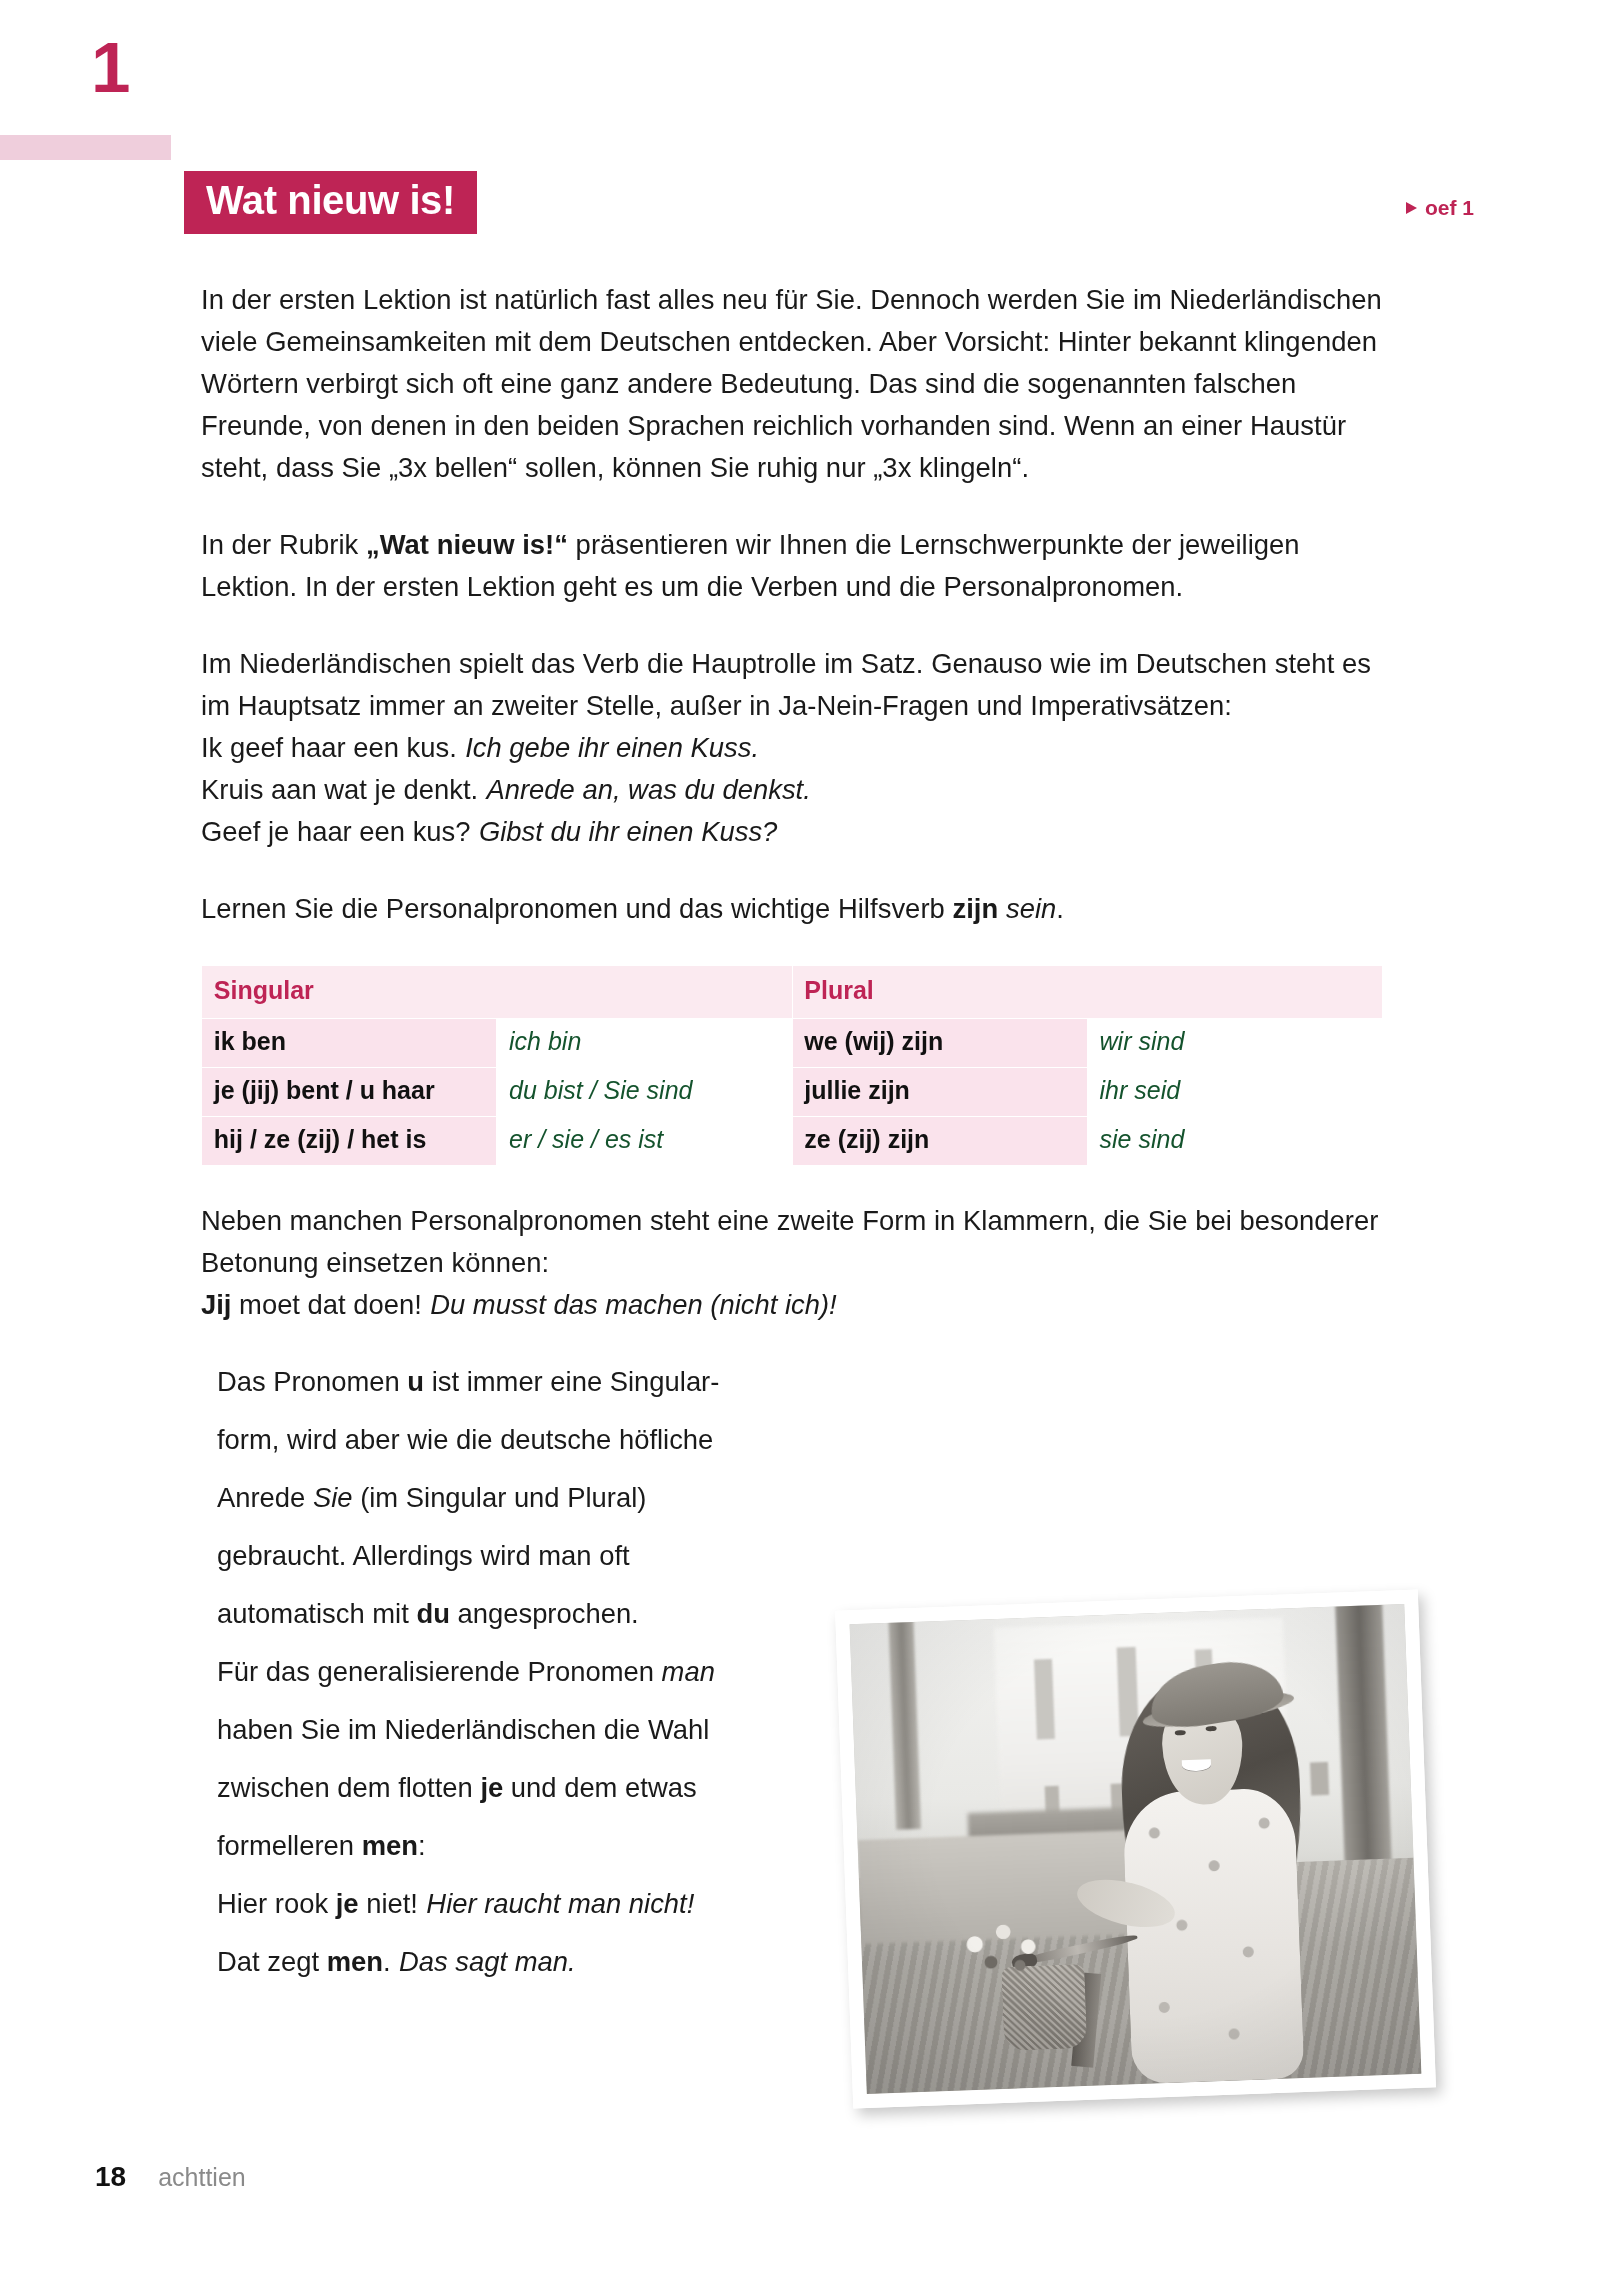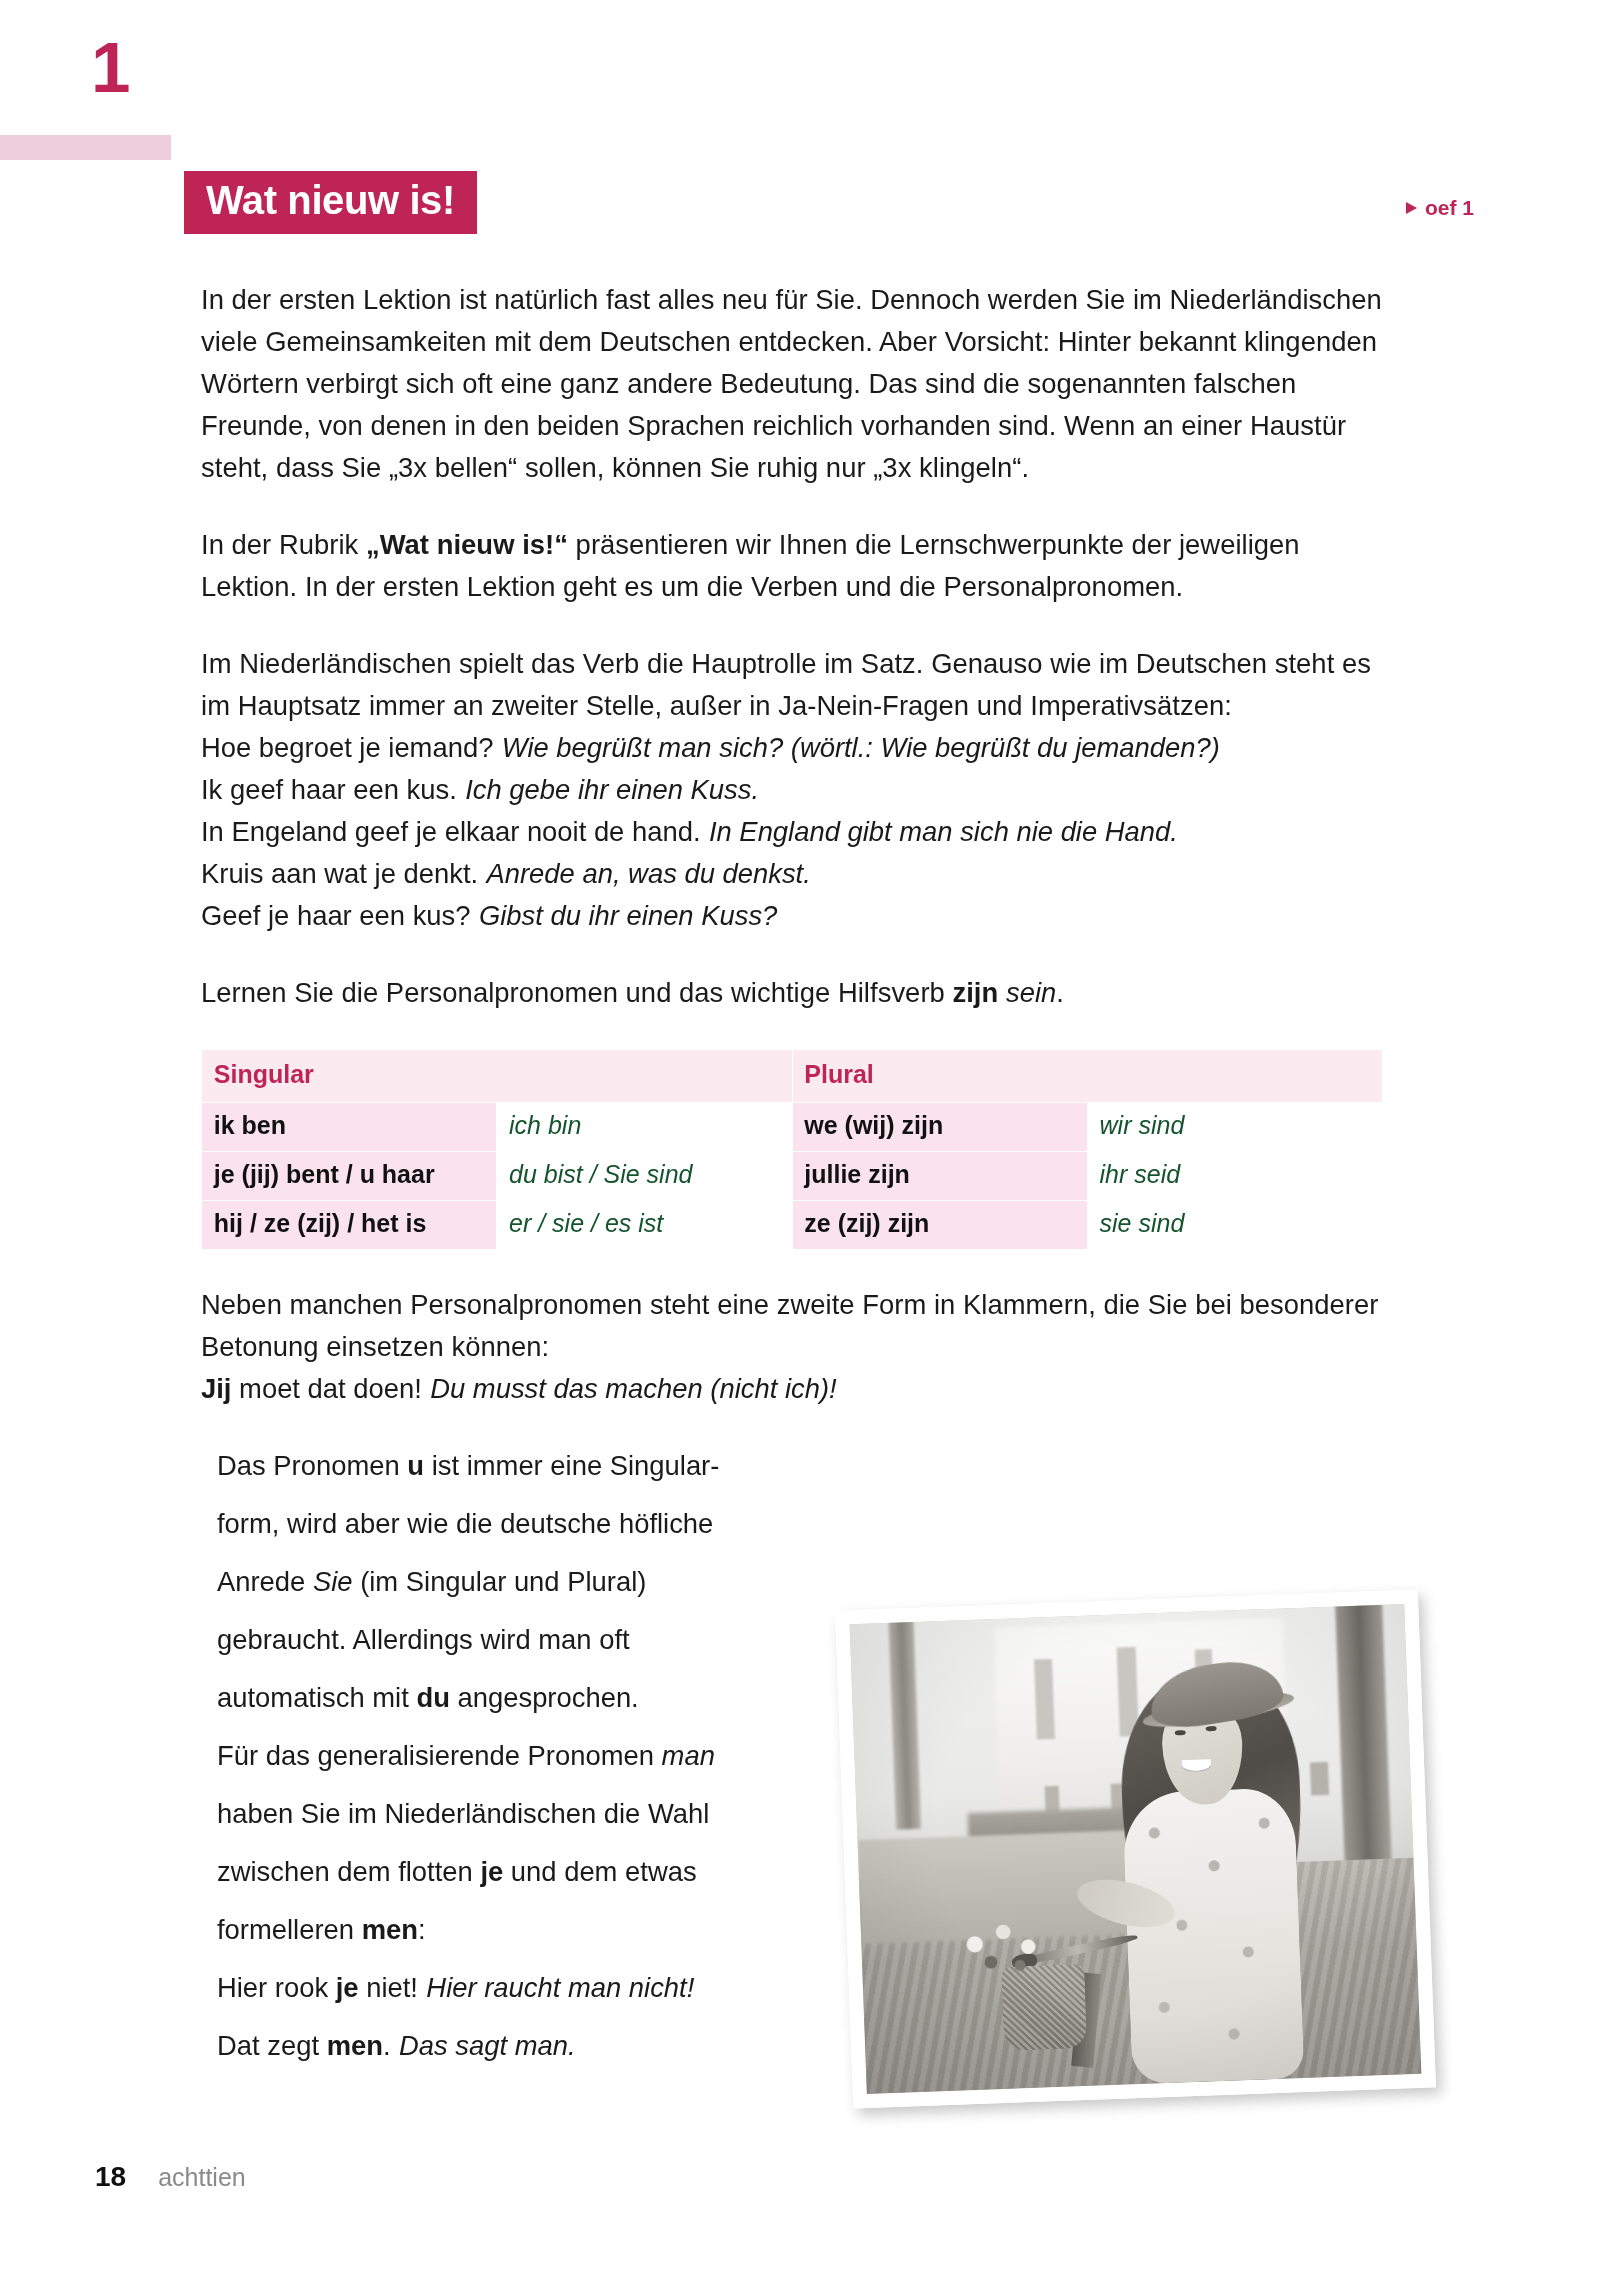--- a/index.html
+++ b/index.html
@@ -355,27 +355,21 @@
   <p class="body">In der ersten Lektion ist natürlich fast alles neu für Sie. Dennoch werden Sie im Niederländischen viele Gemeinsamkeiten mit dem Deutschen entdecken. Aber Vorsicht: Hinter bekannt klingenden Wörtern verbirgt sich oft eine ganz andere Bedeutung. Das sind die sogenannten falschen Freunde, von denen in den beiden Sprachen reichlich vorhanden sind. Wenn an einer Haustür steht, dass Sie „3x bellen“ sollen, können Sie ruhig nur „3x klingeln“.</p>
 
   <p class="body">
     <span>In der Rubrik </span><strong>„Wat nieuw is!“</strong><span> präsentieren wir Ihnen die Lernschwerpunkte der jeweiligen Lektion. In der ersten Lektion geht es um die Verben und die Personalpronomen.</span>
   </p>
 
   <p class="body tight">Im Niederländischen spielt das Verb die Hauptrolle im Satz. Genauso wie im Deutschen steht es im Hauptsatz immer an zweiter Stelle, außer in Ja-Nein-Fragen und Imperativsätzen:</p>
 
   <div class="examples">
     <div class="line">
-      <span>Hoe begroet je iemand?</span><span class="gap"></span><em>Wie begrüßt man sich? (wörtl.: Wie begrüßt du jemanden?)</em>
-    </div>
-    <div class="line">
       <span>Ik geef haar een kus.</span><span class="gap"></span><em>Ich gebe ihr einen Kuss.</em>
-    </div>
-    <div class="line">
-      <span>In Engeland geef je elkaar nooit de hand.</span><span class="gap"></span><em>In England gibt man sich nie die Hand.</em>
     </div>
     <div class="line">
       <span>Kruis aan wat je denkt.</span><span class="gap"></span><em>Anrede an, was du denkst.</em>
     </div>
     <div class="line">
       <span>Geef je haar een kus?</span><span class="gap"></span><em>Gibst du ihr einen Kuss?</em>
     </div>
   </div>
 
   <p class="body">

